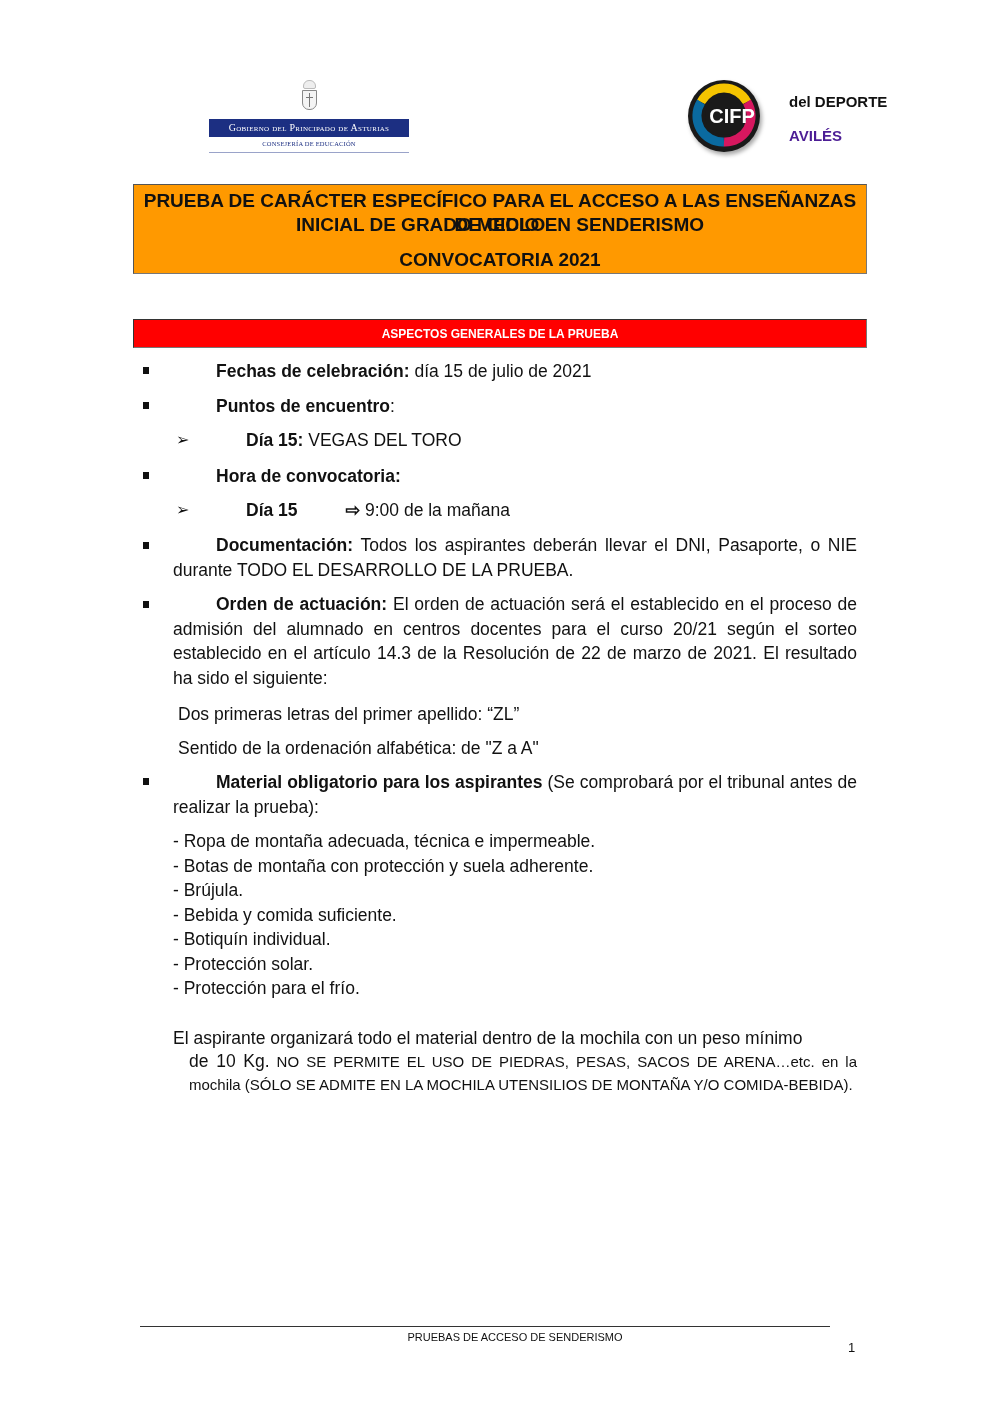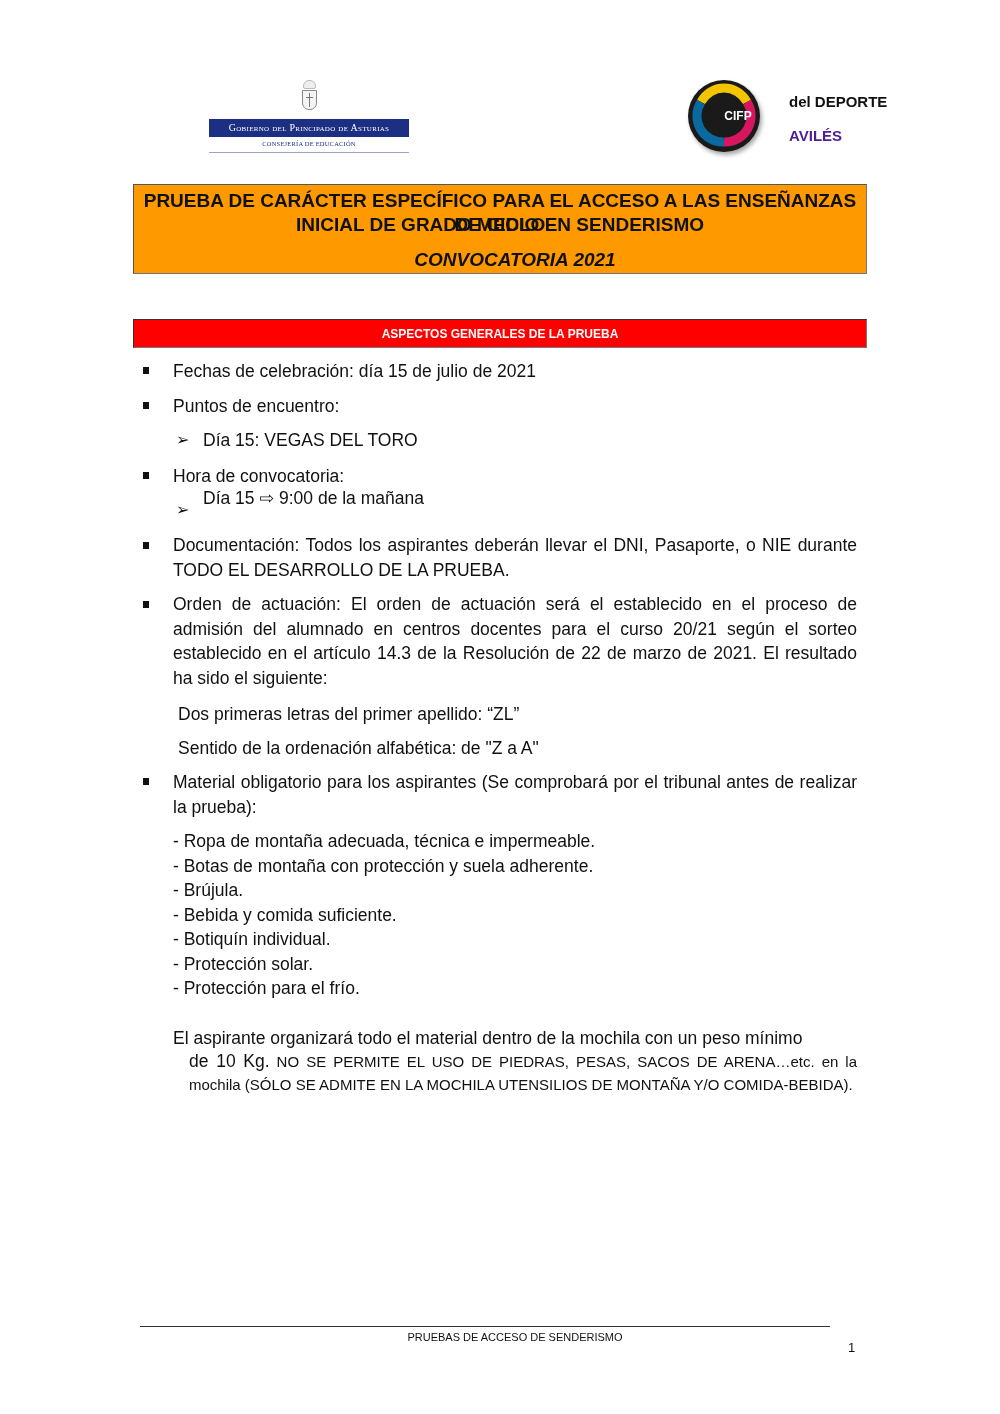--- a/index.html
+++ b/index.html
@@ -15,44 +15,44 @@
   .crest .shield:after { content: ""; position: absolute; left: 3px; top: 6px; width: 7px; height: 1px; background: #777; }
   .gov-bar { position: absolute; left: 0; top: 39px; width: 200px; height: 18px; background: #1c2f82; color: #fff;
              font-family: "Liberation Serif", serif; font-size: 10px; letter-spacing: 0.3px; line-height: 18px; text-align: center; font-variant: small-caps; }
   .consejeria { position: absolute; left: 0; top: 60px; width: 200px; text-align: center; font-family: "Liberation Serif", serif; font-size: 6.5px; color: #1c2f82; letter-spacing: 0.2px; }
   .gov-line { position: absolute; left: 0; top: 72px; width: 200px; height: 1px; background: #9aa3c9; }
 
   .logo-right { position: absolute; left: 688px; top: 80px; width: 230px; height: 75px; }
   .cifp-ring { position: absolute; left: 0; top: 0; width: 72px; height: 72px; border-radius: 50%; background: #1a1a1a;
                box-shadow: 2px 3px 4px rgba(0,0,0,0.35); }
   .cifp-ring svg { position: absolute; left: 0; top: 0; }
-  .cifp-text { position: absolute; left: 14px; top: 0; width: 72px; height: 72px; line-height: 72px; text-align: center;
-               color: #fff; font-weight: bold; font-size: 12px; font-family: "Liberation Sans", sans-serif; }
+  .cifp-text { position: absolute; left: 8px; top: 0; width: 72px; height: 72px; line-height: 72px; text-align: center;
+               color: #fff; font-weight: bold; font-size: 20px; font-family: "Liberation Sans", sans-serif; }
   .del-deporte { position: absolute; left: 101px; top: 13px; font-size: 15px; font-weight: bold; color: #111; }
   .aviles { position: absolute; left: 101px; top: 47px; font-size: 15px; font-weight: bold; color: #4c1d95; }
 
   
   .title-box { position: absolute; left: 133px; top: 184px; width: 734px; height: 90px; background: #ff9900;
                border: 1px solid #555; border-right-color: #777; border-bottom-color: #777; text-align: center;
                font-weight: bold; font-size: 19px; line-height: 24px; color: #111; }
   .title-box .l1 { position: absolute; left: 0; width: 100%; top: 4px; }
   .title-box .l2 { position: absolute; left: 0; width: 100%; top: 28px; }
-  .title-box .l3 { position: absolute; left: 15px; width: 100%; top: 63px; font-style: italic; }
+  .title-box .l3 { position: absolute; left: 0; width: 100%; top: 63px; }
 
   
   .section-bar { position: absolute; left: 133px; top: 319px; width: 734px; height: 29px; background: #ff0000;
                  border: 1px solid #333; border-right-color: #777; border-bottom-color: #777;
                  color: #fff; font-weight: bold; font-size: 12px; line-height: 28px; text-align: center; }
 
   
   .txt { position: absolute; font-size: 17.5px; line-height: 24.5px; color: #111; }
   .bullet { position: absolute; left: 143px; width: 6px; height: 7px; background: #111; }
   .arrow-bullet { position: absolute; left: 176px; font-size: 16px; color: #111; }
   .just { text-align: justify; text-align-last: left; }
-  .b { font-weight: normal; }
+  .b { font-weight: bold; margin-left: 43px; }
   .small-caps-text { font-size: 15px; }
   .footer-line { position: absolute; left: 140px; top: 1326px; width: 690px; height: 1px; background: #333; }
   .footer-text { position: absolute; left: 140px; top: 1331px; width: 750px; text-align: center; font-size: 11px; color: #111; }
   .page-num { position: absolute; left: 848px; top: 1340px; font-size: 13px; color: #111; }
 </style>
 </head>
 <body>
 
 <div class="logo-left">
   <div class="crest">
@@ -99,21 +99,21 @@
 <div class="arrow-bullet" style="top:430px">➢</div>
 <div class="txt" style="left:203px; top:428px">
   <span class="b">Día  15:</span><span> VEGAS DEL TORO</span>
 </div>
 
 <div class="bullet" style="top:472px"></div>
 <div class="txt" style="left:173px; top:464px">
   <span class="b">Hora de convocatoria:</span>
 </div>
 <div class="arrow-bullet" style="top:500px">➢</div>
-<div class="txt" style="left:203px; top:486px">
+<div class="txt" style="left:203px; top:498px">
   <span class="b">Día 15</span>
   <span class="b">⇨</span><span> 9:00 de la mañana</span>
 </div>
 
 <div class="bullet" style="top:542px"></div>
 <div class="txt just" style="left:173px; top:533px; width:684px">
   <span class="b">Documentación:</span><span> Todos los aspirantes deberán llevar el DNI, Pasaporte, o NIE durante TODO EL DESARROLLO DE LA PRUEBA.</span>
 </div>
 
 <div class="bullet" style="top:601px"></div>

